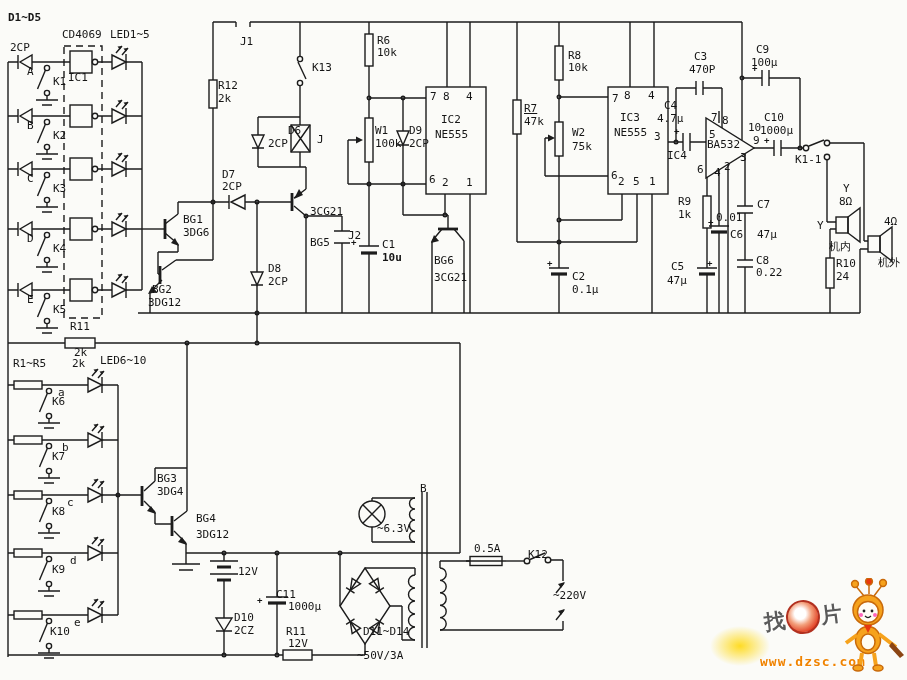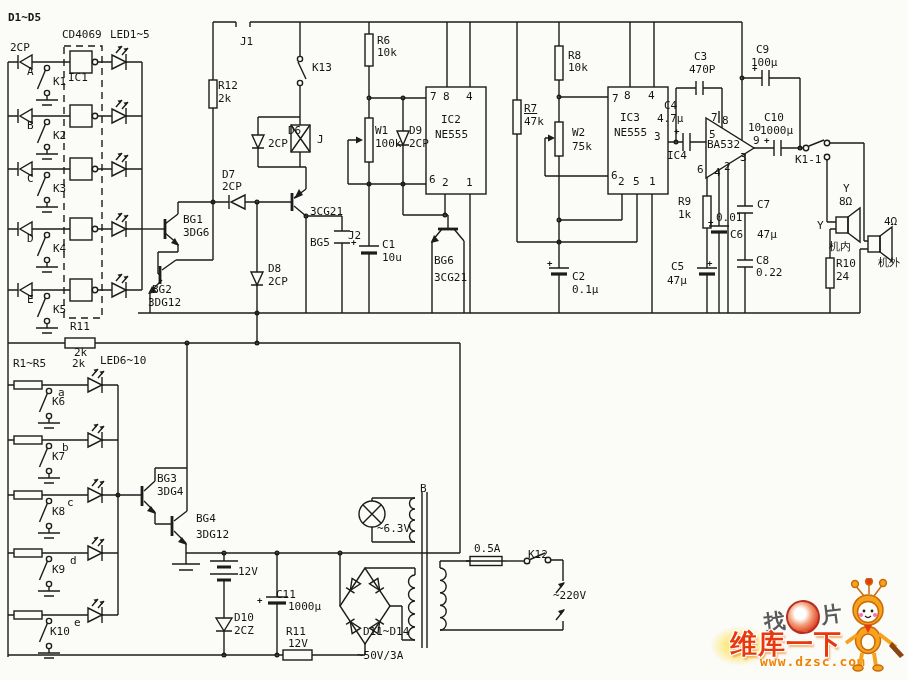--- a/index.html
+++ b/index.html
@@ -325,21 +325,21 @@
       <span class="lbl" style="left: 183px; top: 214px;">BG1</span>
       <span class="lbl" style="left: 183px; top: 227px;">3DG6</span>
       <span class="lbl" style="left: 152px; top: 284px;">BG2</span>
       <span class="lbl" style="left: 148px; top: 297px;">3DG12</span>
       <span class="lbl" style="left: 268px; top: 263px;">D8</span>
       <span class="lbl" style="left: 268px; top: 276px;">2CP</span>
       <span class="lbl" style="left: 310px; top: 193px; margin-top: 44px;">BG5</span>
       <span class="lbl" style="left: 310px; top: 206px;">3CG21</span>
       <span class="lbl" style="left: 348px; top: 230px;">J2</span>
       <span class="lbl" style="left: 382px; top: 239px;">C1</span>
-      <span class="lbl" style="left: 382px; top: 252px;">10u</span>
+      <span class="lbl" style="left: 382px; top: 252px; font-weight: bold;">10u</span>
       <span class="lbl" style="left: 377px; top: 35px;">R6</span>
       <span class="lbl" style="left: 377px; top: 47px;">10k</span>
       <span class="lbl" style="left: 375px; top: 125px;">W1</span>
       <span class="lbl" style="left: 375px; top: 138px;">100k</span>
       <span class="lbl" style="left: 409px; top: 125px;">D9</span>
       <span class="lbl" style="left: 409px; top: 138px;">2CP</span>
       <span class="lbl" style="left: 430px; top: 91px;">7</span>
       <span class="lbl" style="left: 443px; top: 91px;">8</span>
       <span class="lbl" style="left: 466px; top: 91px;">4</span>
       <span class="lbl" style="left: 441px; top: 114px;">IC2</span>
@@ -446,21 +446,20 @@
       <span class="lbl plus" style="left: 708px; top: 218px;">+</span>
       <span class="lbl plus" style="left: 547px; top: 259px;">+</span>
       <span class="lbl plus" style="left: 257px; top: 596px;">+</span>
     </div>
 
 <div class="watermark">
   <div class="wm-glow"></div>
   <div class="wm-find">
     <span>找</span><span class="wm-badge"></span><span>片</span>
   </div>
-  <div class="wm-brand">维库一下</div>
   <div class="wm-url">www.dzsc.com</div>
   <svg class="wm-mascot" width="72" height="100" viewBox="0 0 72 100">
     <g stroke="#c96a0a" stroke-width="1.5" fill="#f6a21c">
       <path d="M30 18 L21 7 M35 16 V4 M40 18 L49 6" fill="none"></path>
       <circle cx="21" cy="6" r="3.4"></circle>
           <circle cx="35" cy="3.5" r="3.4" fill="#e8380d"></circle>
           <circle cx="49" cy="5" r="3.4"></circle>
       <circle cx="34" cy="32" r="15"></circle>
       <circle cx="34" cy="34" r="10.5" fill="#fffdf5"></circle>
       <ellipse cx="34" cy="62" rx="12.5" ry="13.5"></ellipse>

